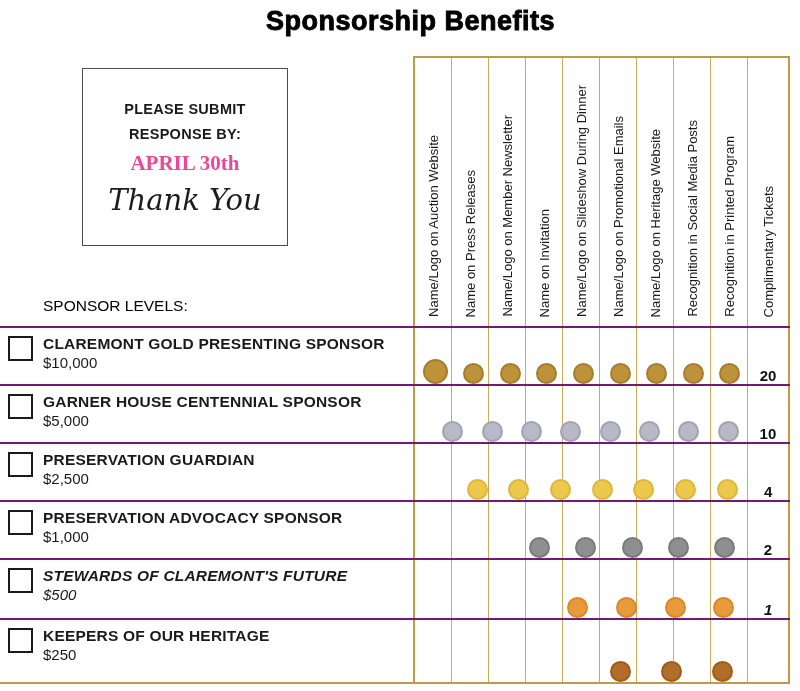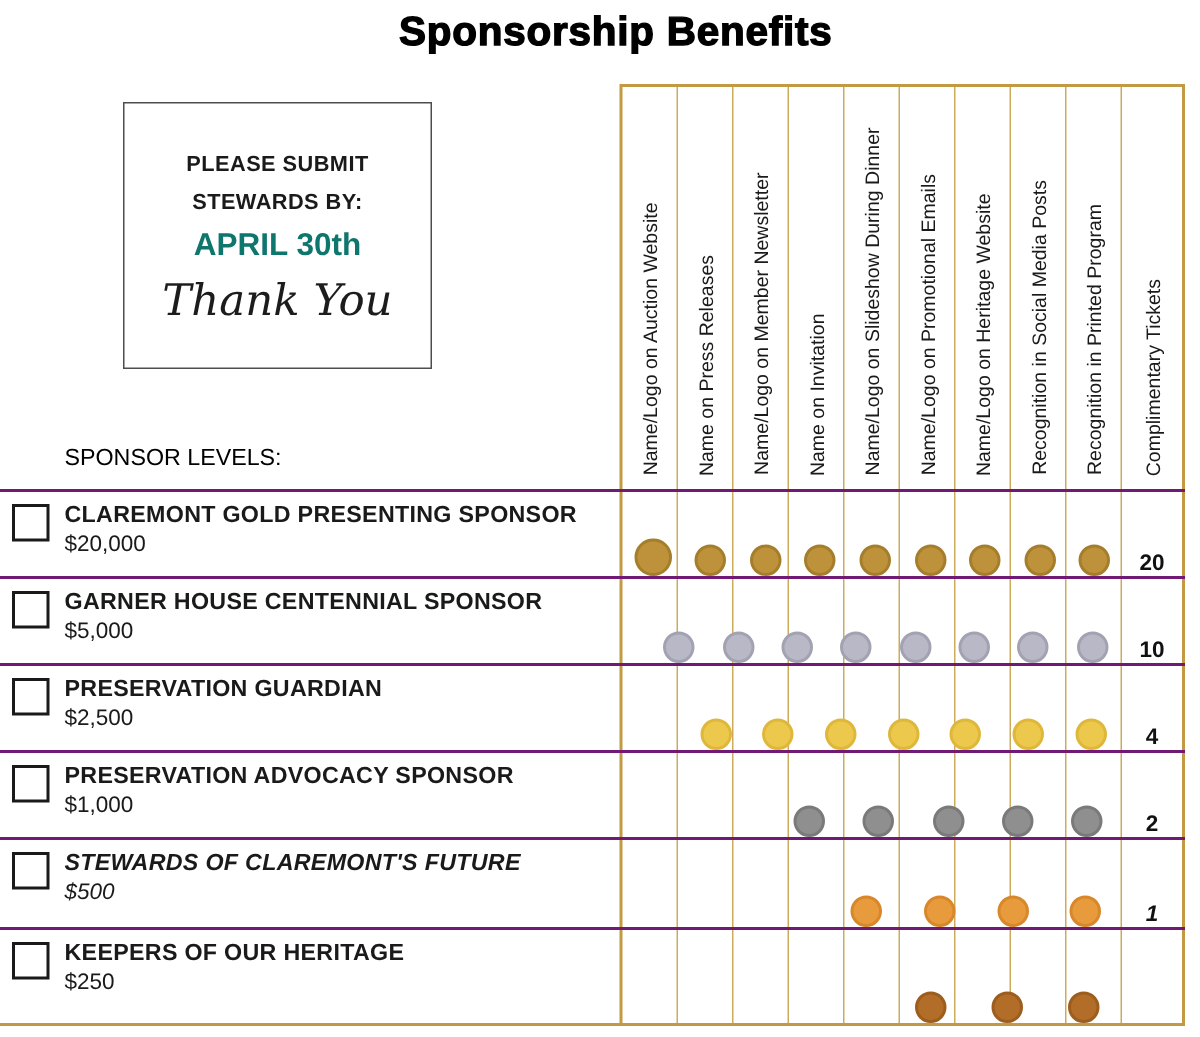--- a/index.html
+++ b/index.html
@@ -129,22 +129,22 @@
 </style>
 </head>
 <body>
 
 <div class="page">
 
   <div class="page-title">Sponsorship Benefits</div>
 
   <div class="submit-box">
     <div class="submit-line">PLEASE SUBMIT</div>
-    <div class="submit-line">STEWARDS BY:</div>
-    <div class="submit-deadline" style="color: #0f766e;">APRIL 30th</div>
+    <div class="submit-line">RESPONSE BY:</div>
+    <div class="submit-deadline" style="color: #ec4899; font-family: Liberation Serif, serif;">APRIL 30th</div>
     <div class="submit-thanks">Thank You</div>
   </div>
 
   <div class="sponsor-levels-label">SPONSOR LEVELS:</div>
 
   <div class="benefits-grid">
       <div class="grid-col"></div>
       <div class="grid-col"></div>
       <div class="grid-col"></div>
       <div class="grid-col"></div>
@@ -187,21 +187,21 @@
       <div class="header-cell">
         <span class="vlabel">Complimentary Tickets</span>
       </div>
     </div>
 
   <div id="rows-container">
       <div class="row-strip" style="top: 326px; height: 58px;">
         <div class="checkbox"></div>
         <div class="row-text">
           <div class="sponsor-name">CLAREMONT GOLD PRESENTING SPONSOR</div>
-          <div class="sponsor-amount">$20,000</div>
+          <div class="sponsor-amount">$10,000</div>
         </div>
         <div class="cells">
           <div class="cell">
             <div class="dot big" style="background: rgb(190, 146, 59); border: 2px solid rgb(165, 126, 44);"></div>
           </div>
           <div class="cell">
             <div class="dot" style="background: rgb(190, 146, 59); border: 2px solid rgb(165, 126, 44);"></div>
           </div>
           <div class="cell">
             <div class="dot" style="background: rgb(190, 146, 59); border: 2px solid rgb(165, 126, 44);"></div>

